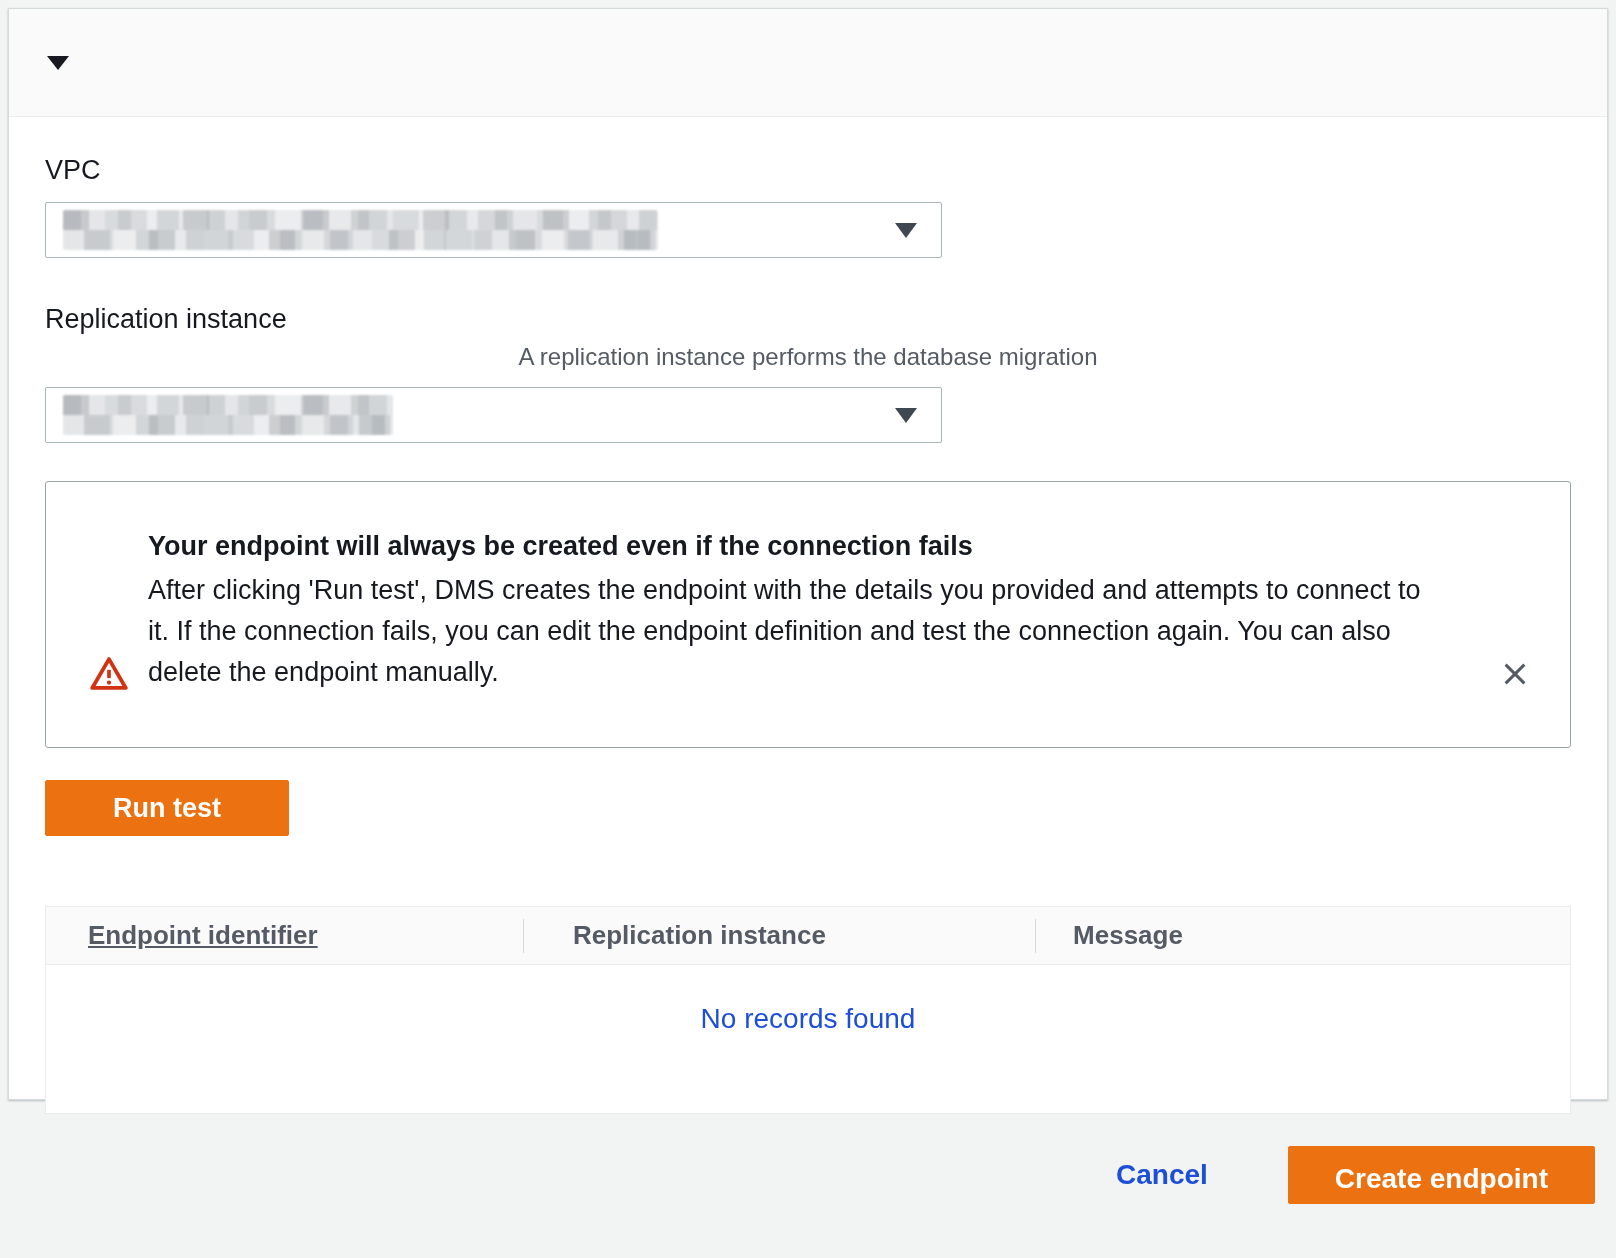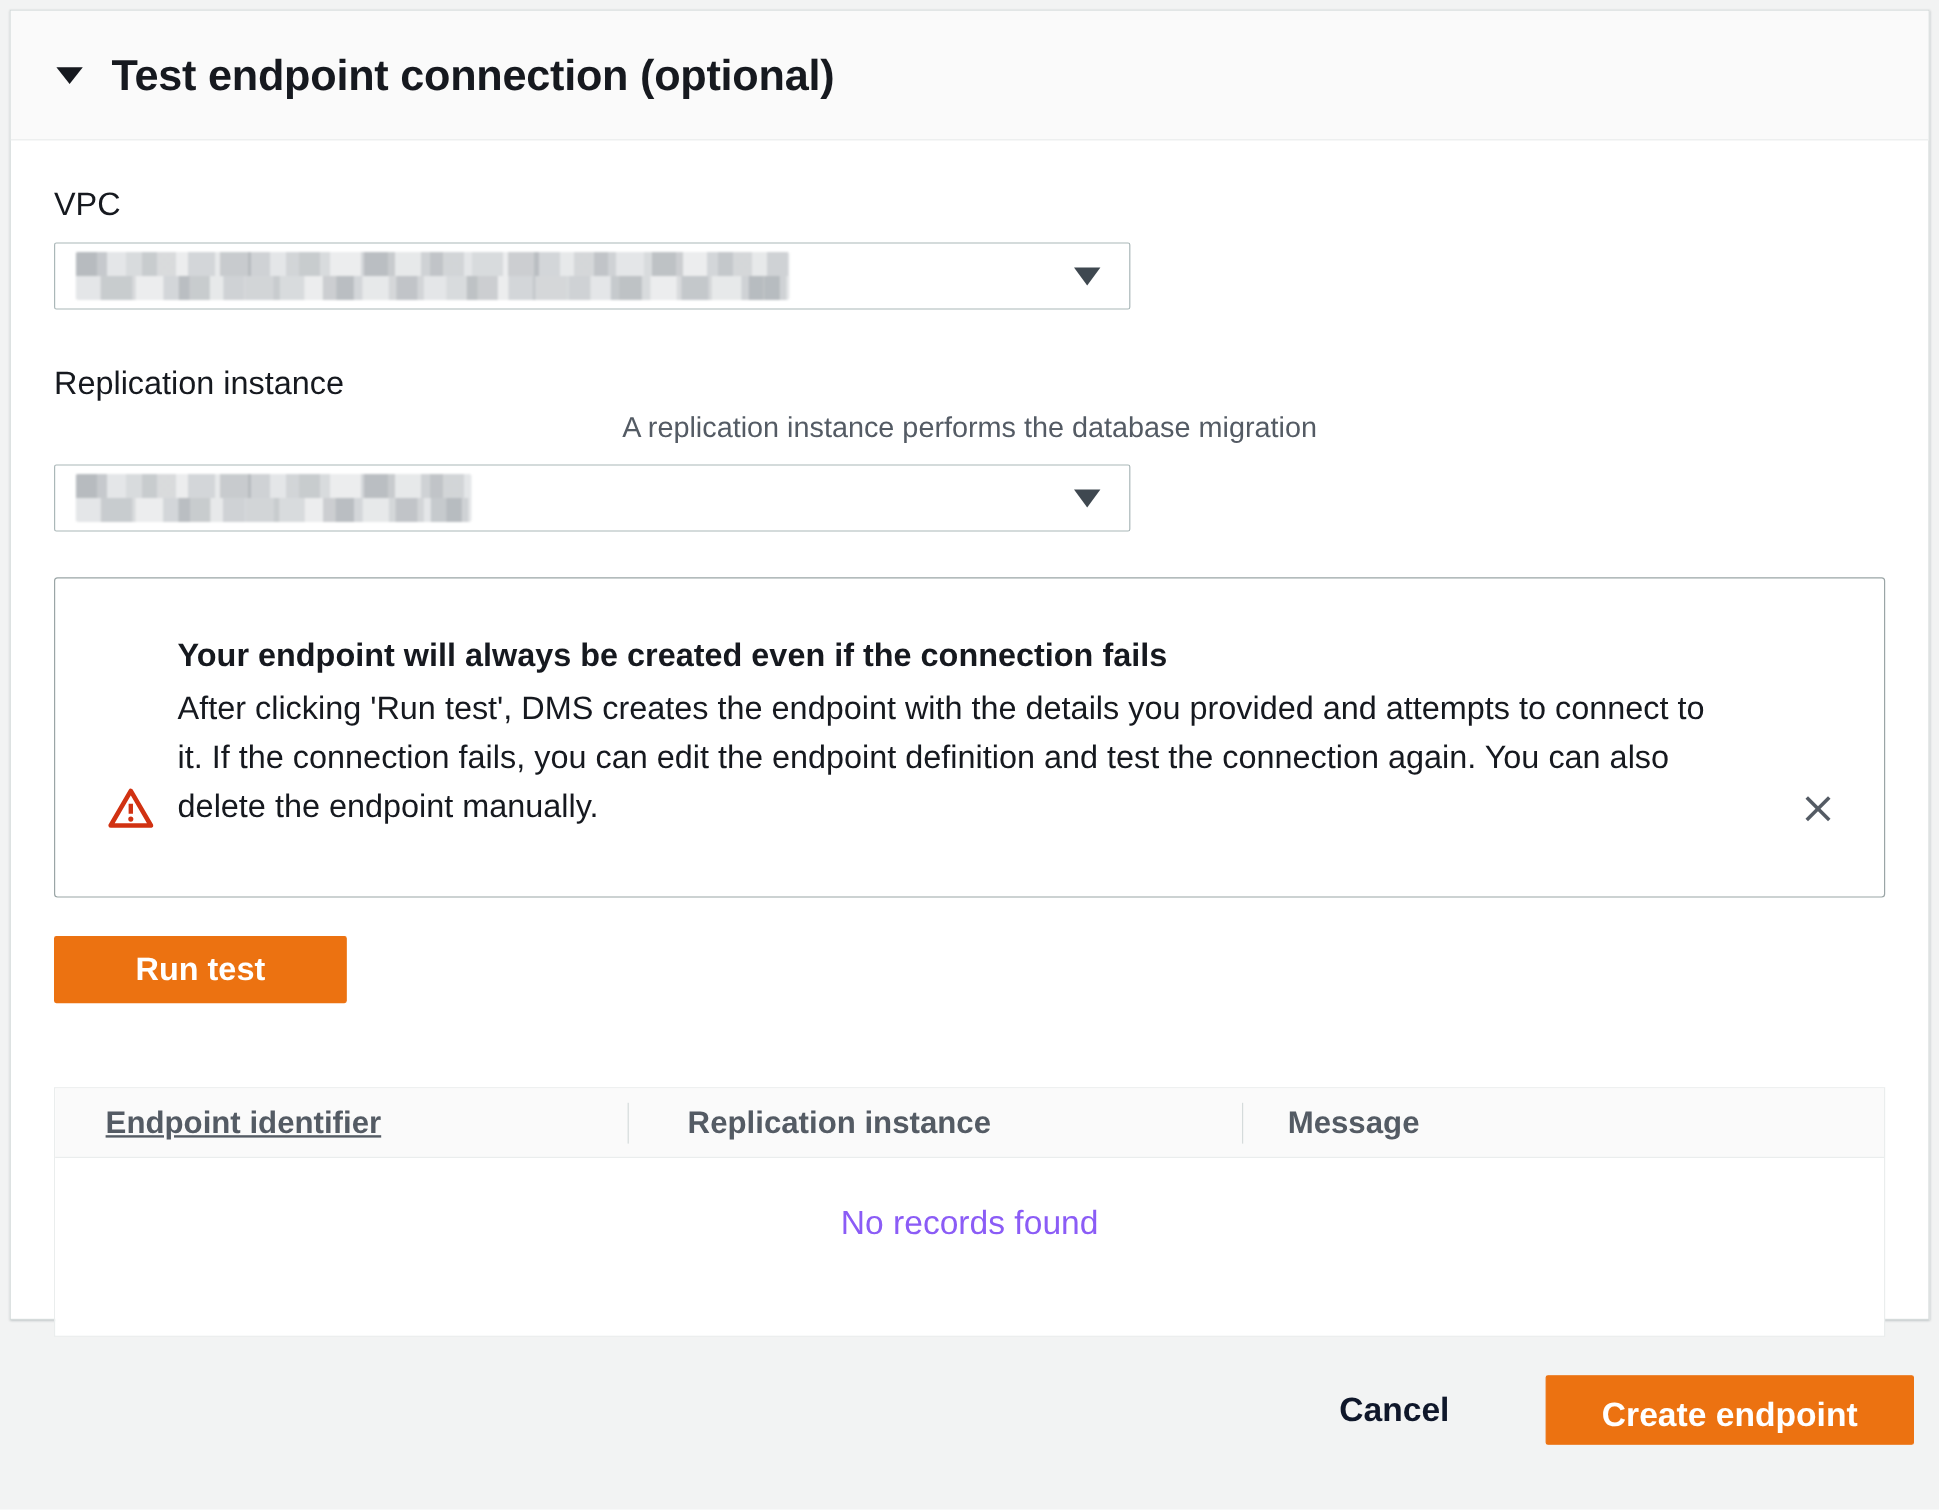--- a/index.html
+++ b/index.html
@@ -107,21 +107,21 @@
     border-radius:2px;
     font-family:"Liberation Sans", sans-serif;
     font-weight:bold;
     cursor:pointer;
   }
   .btn-run { margin-top:32px; height:56px; padding:0 67px; font-size:27px; }
   .btn-create { height:58px; padding:16px 46px; font-size:28px; }
   .btn-cancel {
     background:none; border:none; cursor:pointer;
     font-family:"Liberation Sans", sans-serif;
-    font-size:28px; font-weight:bold; color:#0f172a;
+    font-size:28px; font-weight:bold; color:#1d4ed8;
     margin-right:66px; padding:10px 14px;
   }
 
   
   .table { margin-top:70px; border:1px solid #eaeded; }
   .thead {
     background:#fafafa;
     border-bottom:1px solid #eaeded;
     display:flex;
     height:58px;
@@ -138,39 +138,38 @@
     content:"";
     position:absolute; left:0; top:12px;
     width:1px; height:34px;
     background:#d5dbdb;
   }
   .th.c1 { width:31.3%;text-decoration:underline; }
   .th.c2 { width:33.6%; padding-left:50px; }
   .th.c3 { width:13.6%; padding-left:40px; }
   .th.c4 { width:21.5%; padding-left:38px; }
   .tbody { background:#fff; padding:38px 0 78px 0; }
-  .empty-msg { text-align:center; font-size:28px; color:#8b5cf6; }
+  .empty-msg { text-align:center; font-size:28px; color:#1d4ed8; }
 
   
   .footer {
     height:150px;
     display:flex;
     align-items:center;
     justify-content:flex-end;
     padding-right:13px;
   }
 </style>
 </head>
 <body>
 
 <section class="card">
 
   <header class="card-header">
     <span class="caret-down"></span>
-    <h2 class="card-title">Test endpoint connection (optional)</h2>
   </header>
 
   <div class="card-body">
 
     <div>
       <div class="field-label">VPC</div>
       <div class="select">
         <div class="mosaic vpc">
           <div class="m-row r1"></div>
             <div class="m-row r2"></div>

